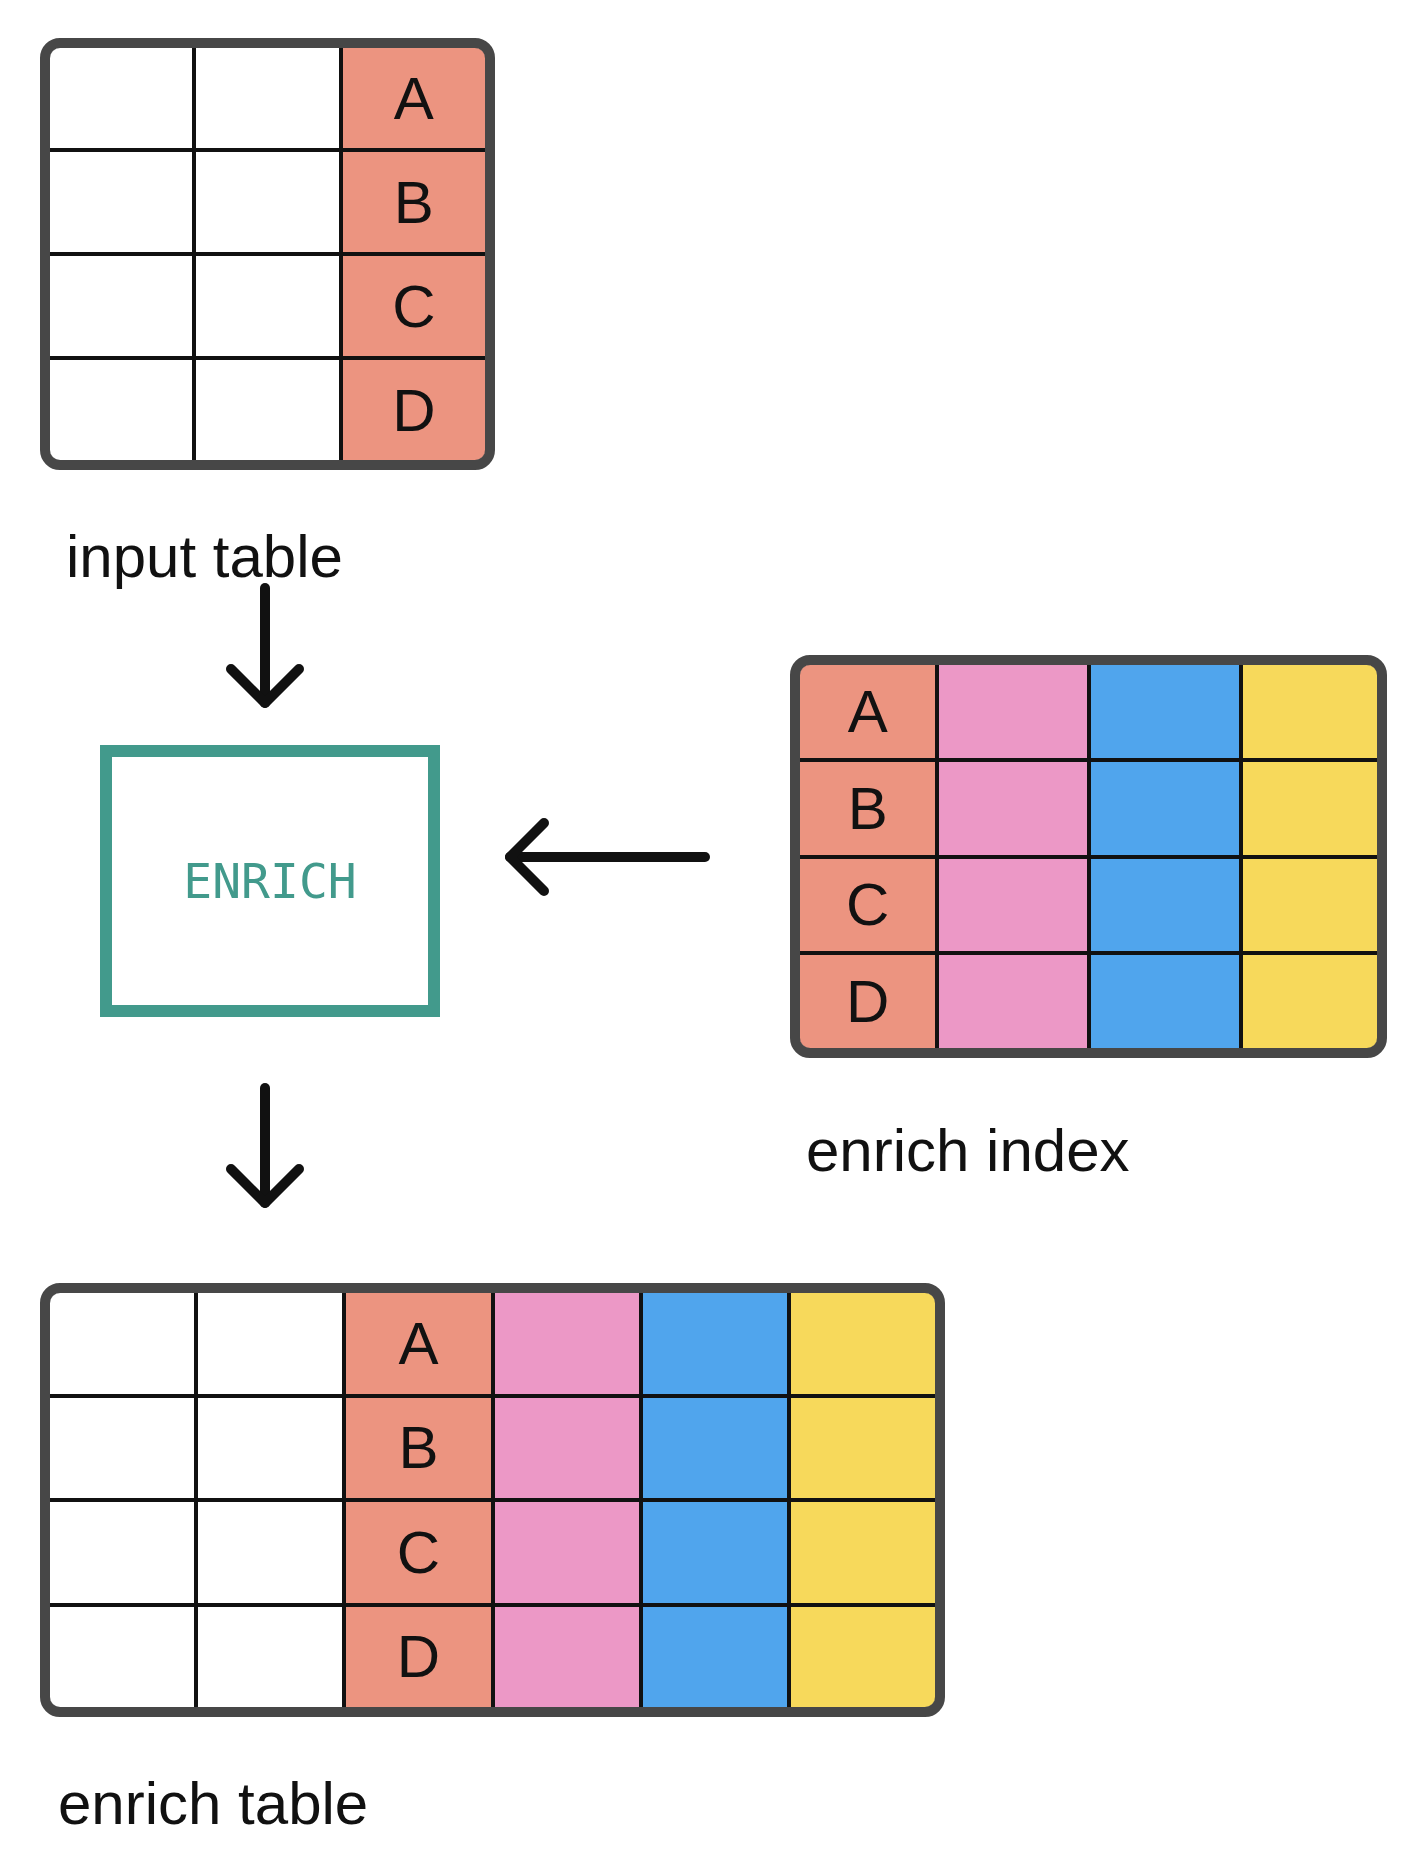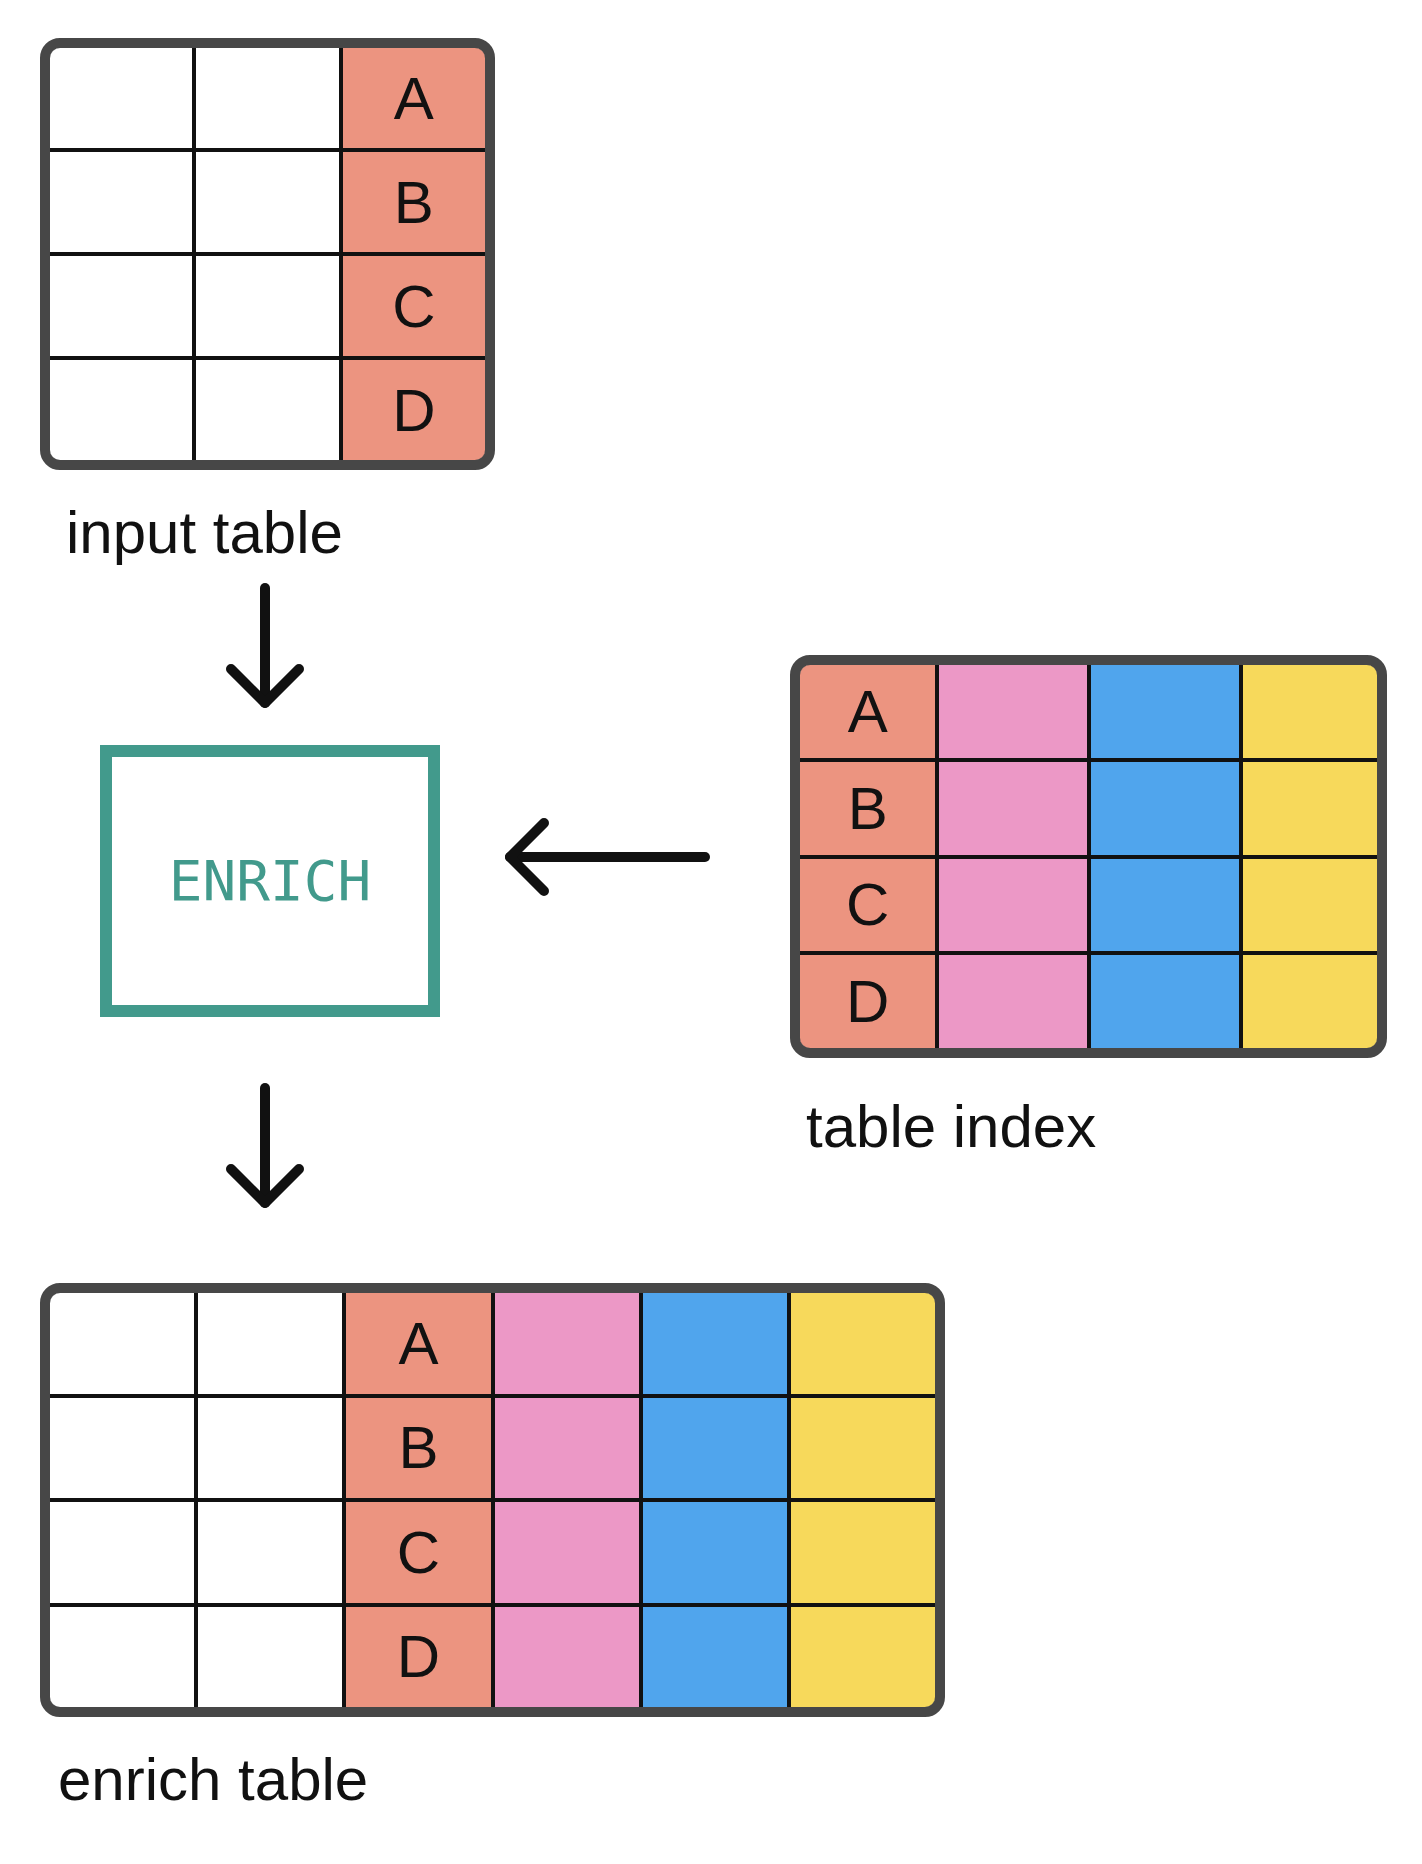--- a/index.html
+++ b/index.html
@@ -53,20 +53,21 @@
 
   #output-table { left: 40px;  top: 1283px; width: 905px; height: 434px; }
   #output-table .table-grid { grid-template-columns: repeat(6, 1fr); grid-template-rows: repeat(4, 1fr); }
 
   
   .diagram-label {
     position: absolute;
     font-size: 60px;
     color: var(--ink);
     white-space: nowrap;
+    margin-top: 24px;
   }
   #input-label  { left: 66px;  top: 498px; }
   #enrich-label { left: 806px; top: 1092px; }
   #output-label { left: 58px;  top: 1745px; }
 
   
   #enrich-box {
     position: absolute;
     left: 100px; top: 745px;
     width: 340px; height: 272px;
@@ -74,21 +75,21 @@
     box-sizing: border-box;
     background: #ffffff;
     display: flex;
     flex-direction: column;
     align-items: center;
     justify-content: center;
     gap: 8px;
   }
   #enrich-box .cmd-name {
     font-family: "DejaVu Sans Mono", monospace;
-    font-size: 56px;
+    font-size: 48px;
     color: var(--teal);
     line-height: 1;
   }
   #enrich-box .cmd-word {
     font-family: "Liberation Sans", sans-serif;
     font-size: 58px;
     color: var(--teal);
     line-height: 1;
   }
 
@@ -164,21 +165,21 @@
     <div class="cell c-blue"></div>
     <div class="cell c-yellow"></div>
 
     <div class="cell c-salmon">D</div>
     <div class="cell c-pink"></div>
     <div class="cell c-blue"></div>
     <div class="cell c-yellow"></div>
   </div>
 </div>
 
-<div class="diagram-label" id="enrich-label">table index</div>
+<div class="diagram-label" id="enrich-label">enrich index</div>
 
 <svg class="arrow" id="arrow-down-2" viewBox="0 0 120 130">
   <line x1="60" y1="5" x2="60" y2="120"></line>
   <path d="M26 86 L60 120 L94 86"></path>
 </svg>
 
 <div class="table-frame" id="output-table">
   <div class="table-grid">
     <div class="cell c-white"></div>
     <div class="cell c-white"></div>

